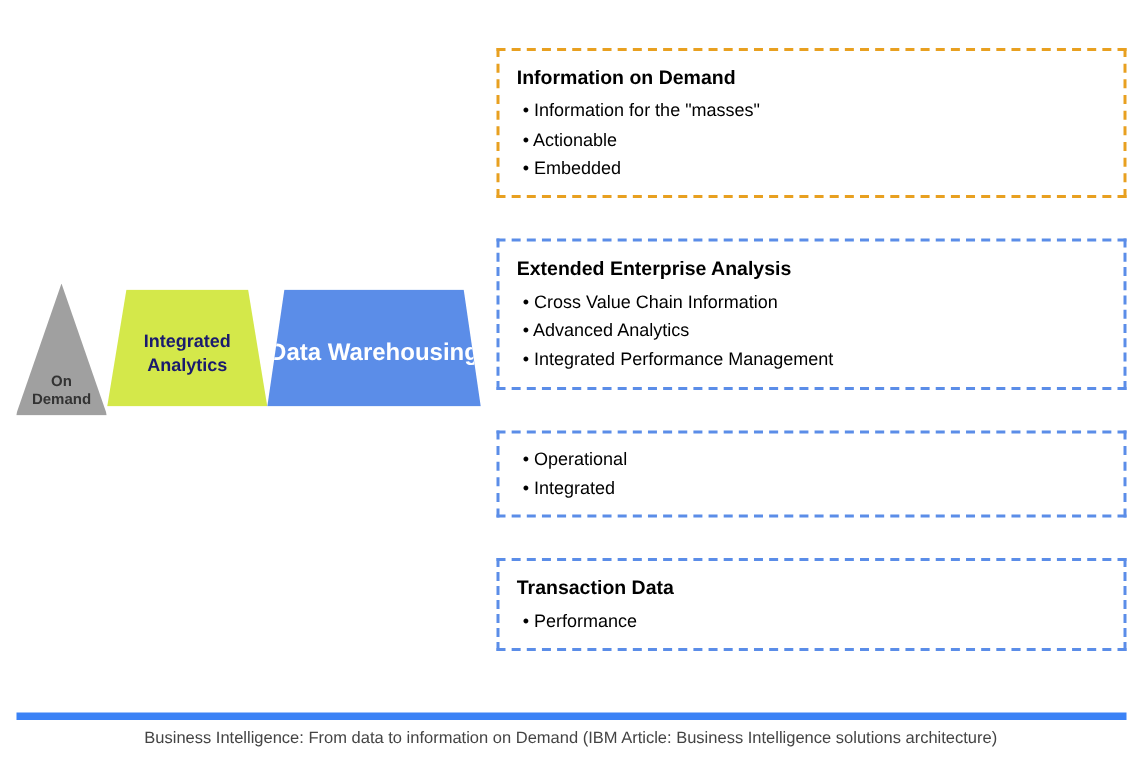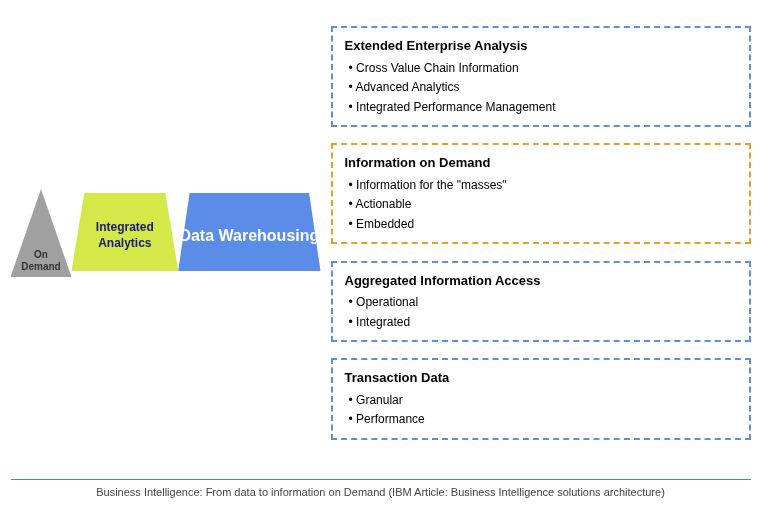--- a/index.html
+++ b/index.html
@@ -141,21 +141,21 @@
     }
     .info-panel ul li::before {
       content: "• ";
       color: #000;
     }
     .caption {
       font-size: 11px;
       color: #444;
       text-align: center;
       padding-top: 6px;
-      border-top: 1px solid #3b82f6;
+      border-top: 5px solid #3b82f6;
       width: 100%;
       margin-top: 4px;
     }
   </style>
 </head>
 <body>
 
 <div class="container">
   <div class="diagram-area">
 
@@ -170,50 +170,48 @@
       </div>
 
       <div class="tier tier-2">
         <div class="tier-label">Data Warehousing</div>
       </div>
 
     </div>
 
     <div class="info-panels">
 
+      <div class="info-panel info-panel-1">
+        <div class="info-panel-title">Information on Demand</div>
+        <ul>
+          <li>Information for the "masses"</li>
+          <li>Actionable</li>
+          <li>Embedded</li>
+        </ul>
+      </div>
+
       <div class="info-panel info-panel-2">
         <div class="info-panel-title">Extended Enterprise Analysis</div>
         <ul>
           <li>Cross Value Chain Information</li>
           <li>Advanced Analytics</li>
           <li>Integrated Performance Management</li>
         </ul>
       </div>
 
-      <div class="info-panel info-panel-1">
-        <div class="info-panel-title">Information on Demand</div>
-        <ul>
-          <li>Information for the "masses"</li>
-          <li>Actionable</li>
-          <li>Embedded</li>
-        </ul>
-      </div>
-
       <div class="info-panel info-panel-3">
-        <div class="info-panel-title">Aggregated Information Access</div>
         <ul>
           <li>Operational</li>
           <li>Integrated</li>
         </ul>
       </div>
 
       <div class="info-panel info-panel-4">
         <div class="info-panel-title">Transaction Data</div>
         <ul>
-          <li>Granular</li>
           <li>Performance</li>
         </ul>
       </div>
     </div>
   </div>
 
   <div class="caption">Business Intelligence: From data to information on Demand (IBM Article: Business Intelligence solutions architecture)</div>
 </div>
 
 </body></html>

